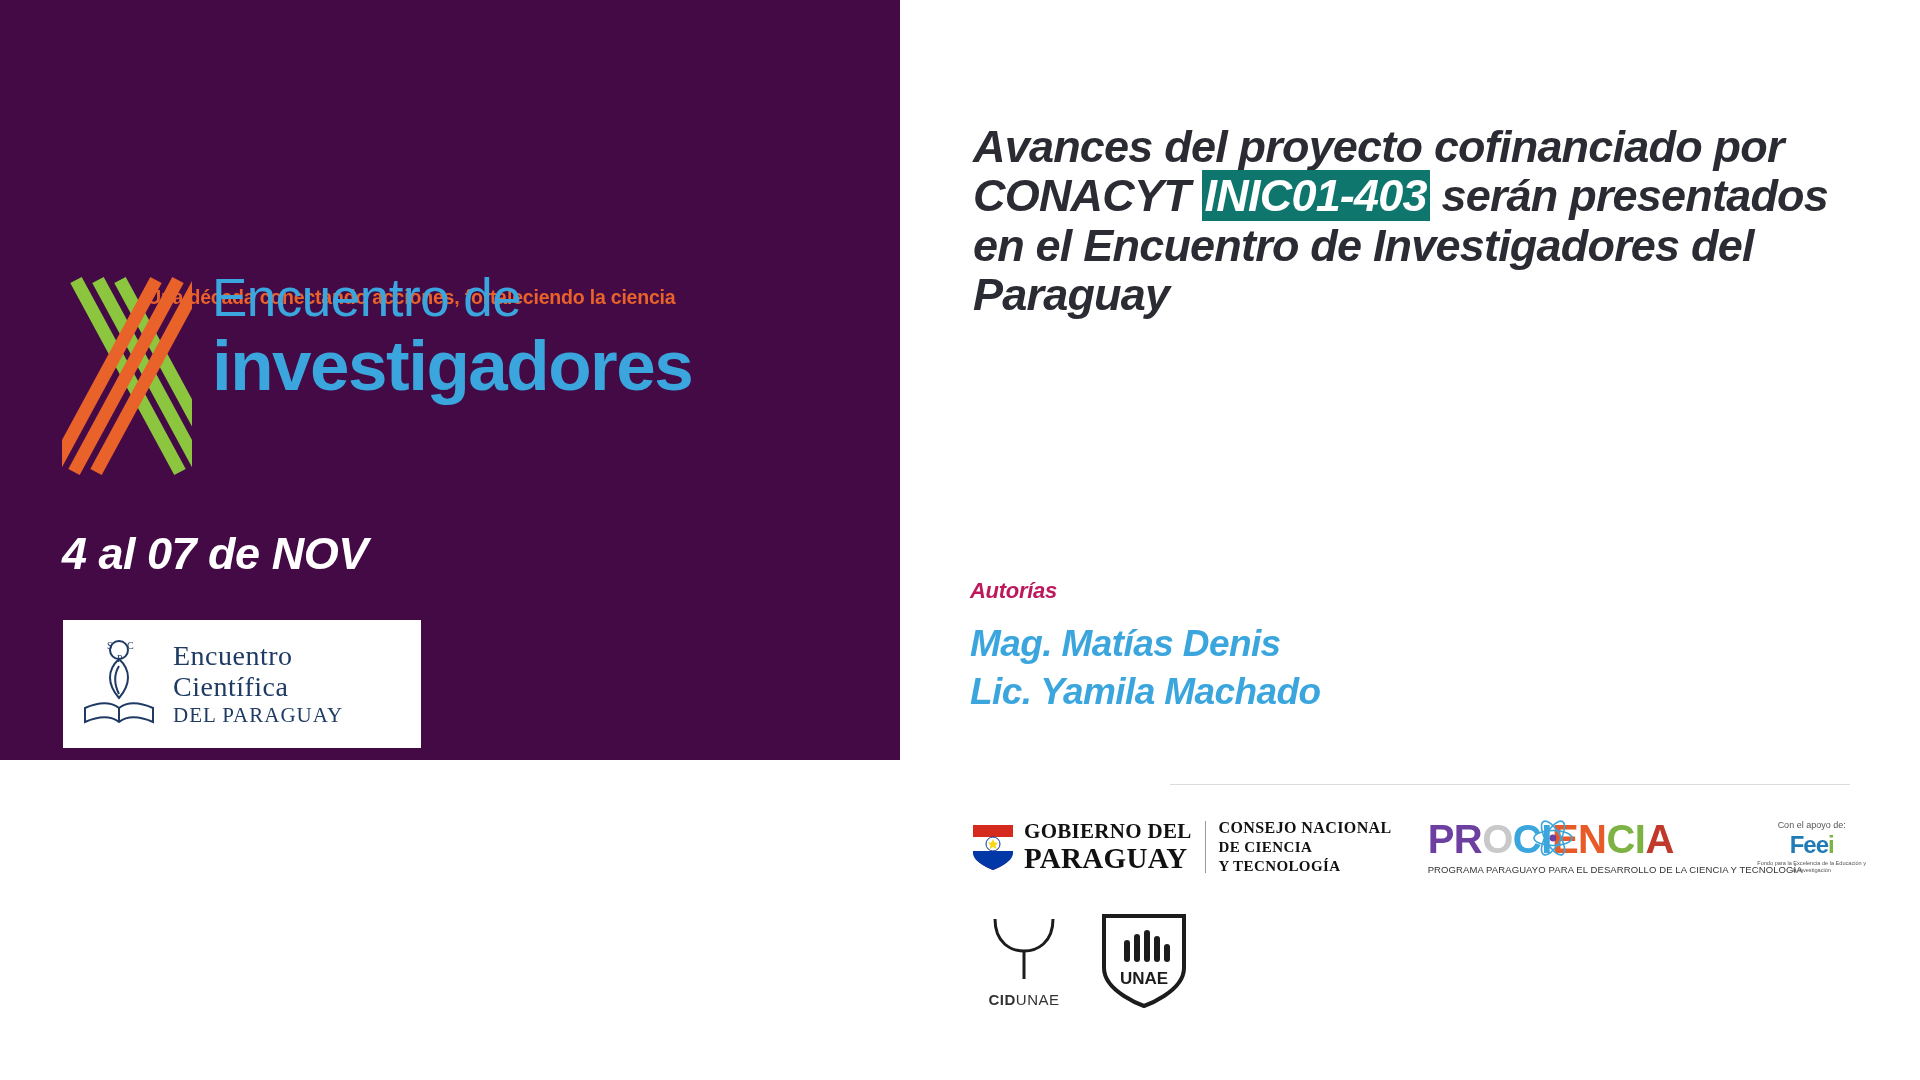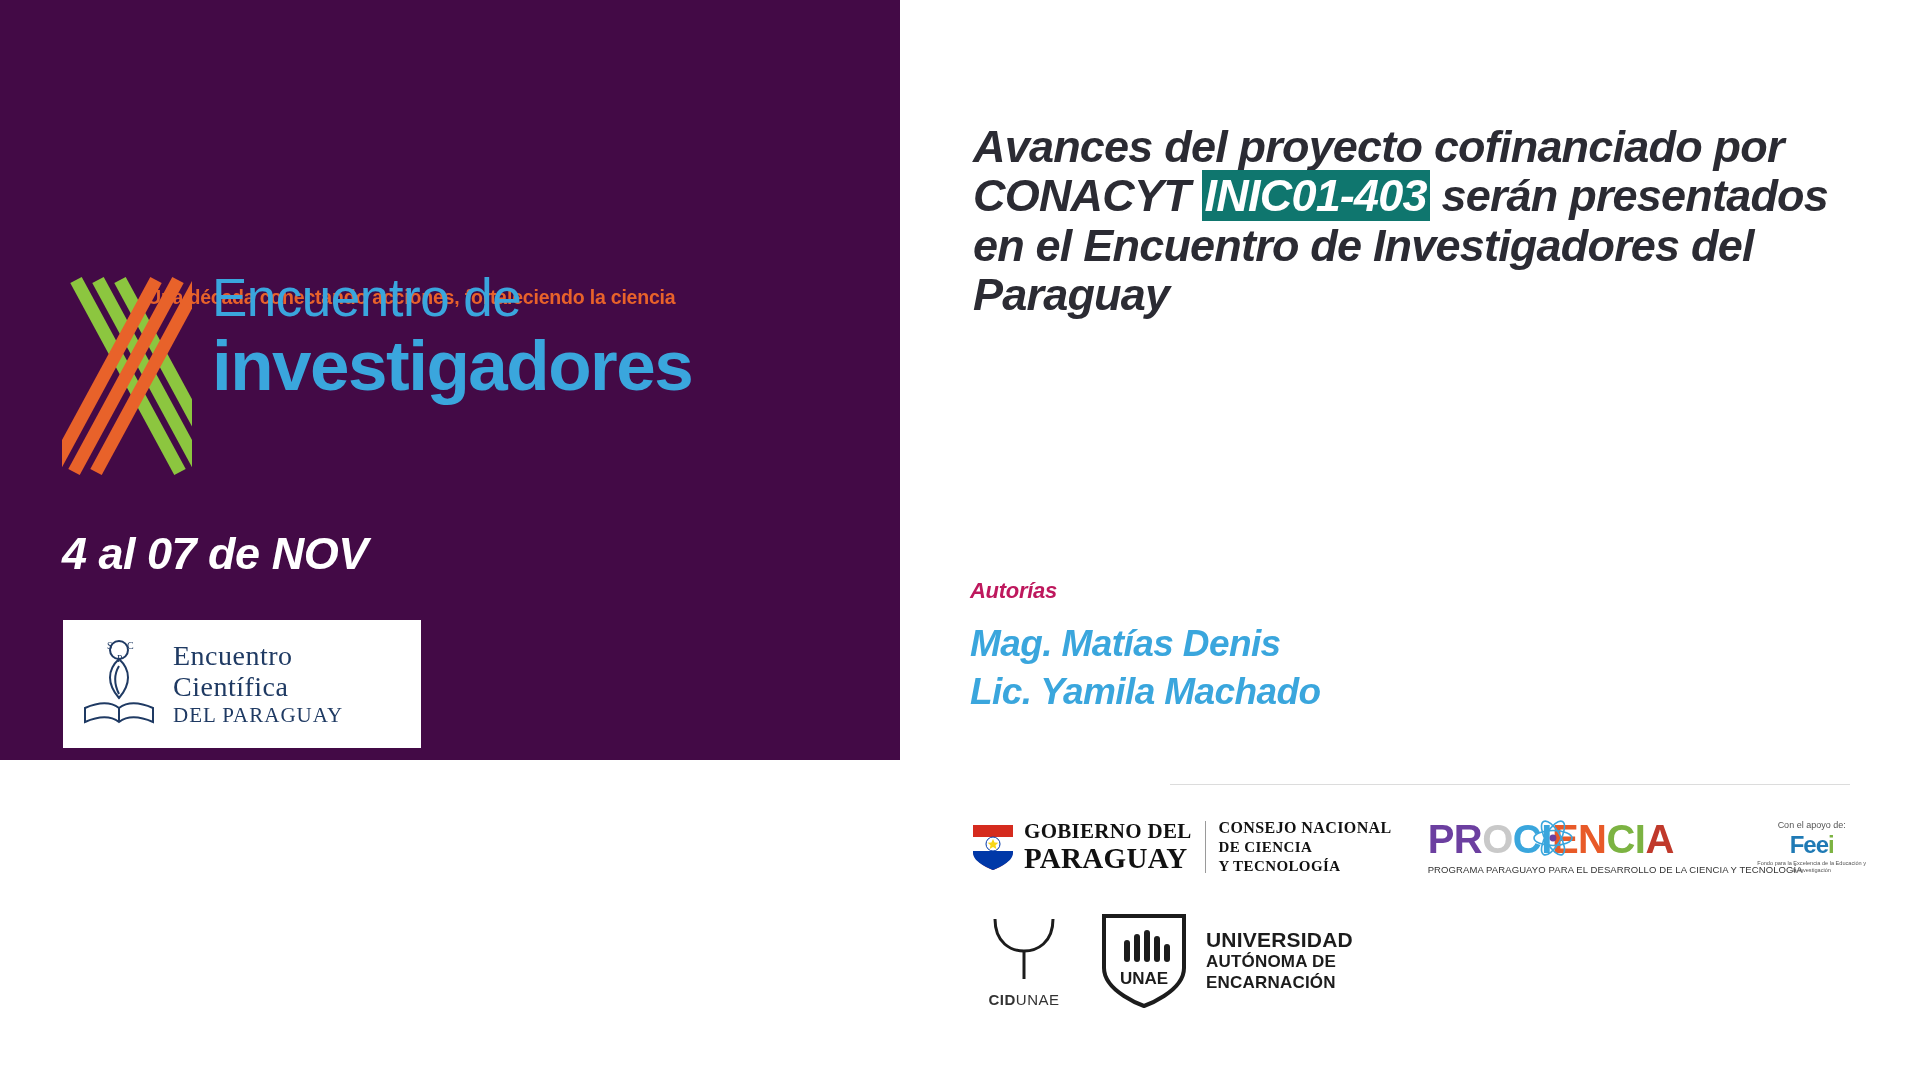--- a/index.html
+++ b/index.html
@@ -355,22 +355,17 @@
           <path d="M6 6 H86 V58 C86 82 46 96 46 96 C46 96 6 82 6 58 Z" fill="none" stroke="#1c1c1c" stroke-width="4"></path>
           <g fill="#1c1c1c">
             <rect x="26" y="30" width="6" height="22" rx="3"></rect>
             <rect x="36" y="24" width="6" height="28" rx="3"></rect>
             <rect x="46" y="20" width="6" height="32" rx="3"></rect>
             <rect x="56" y="26" width="6" height="26" rx="3"></rect>
             <rect x="66" y="34" width="6" height="18" rx="3"></rect>
           </g>
           <text x="46" y="74" font-size="17" font-weight="bold" text-anchor="middle" fill="#1c1c1c" font-family="Liberation Sans, sans-serif">UNAE</text>
         </svg>
-        <div class="unae-text">
-          <div class="unae-l1">UNIVERSIDAD</div>
-          <div class="unae-l2">AUTÓNOMA DE</div>
-          <div class="unae-l3">ENCARNACIÓN</div>
-        </div>
       </div>
     </div>
 
   </div>
 </div>
 
 </body></html>

